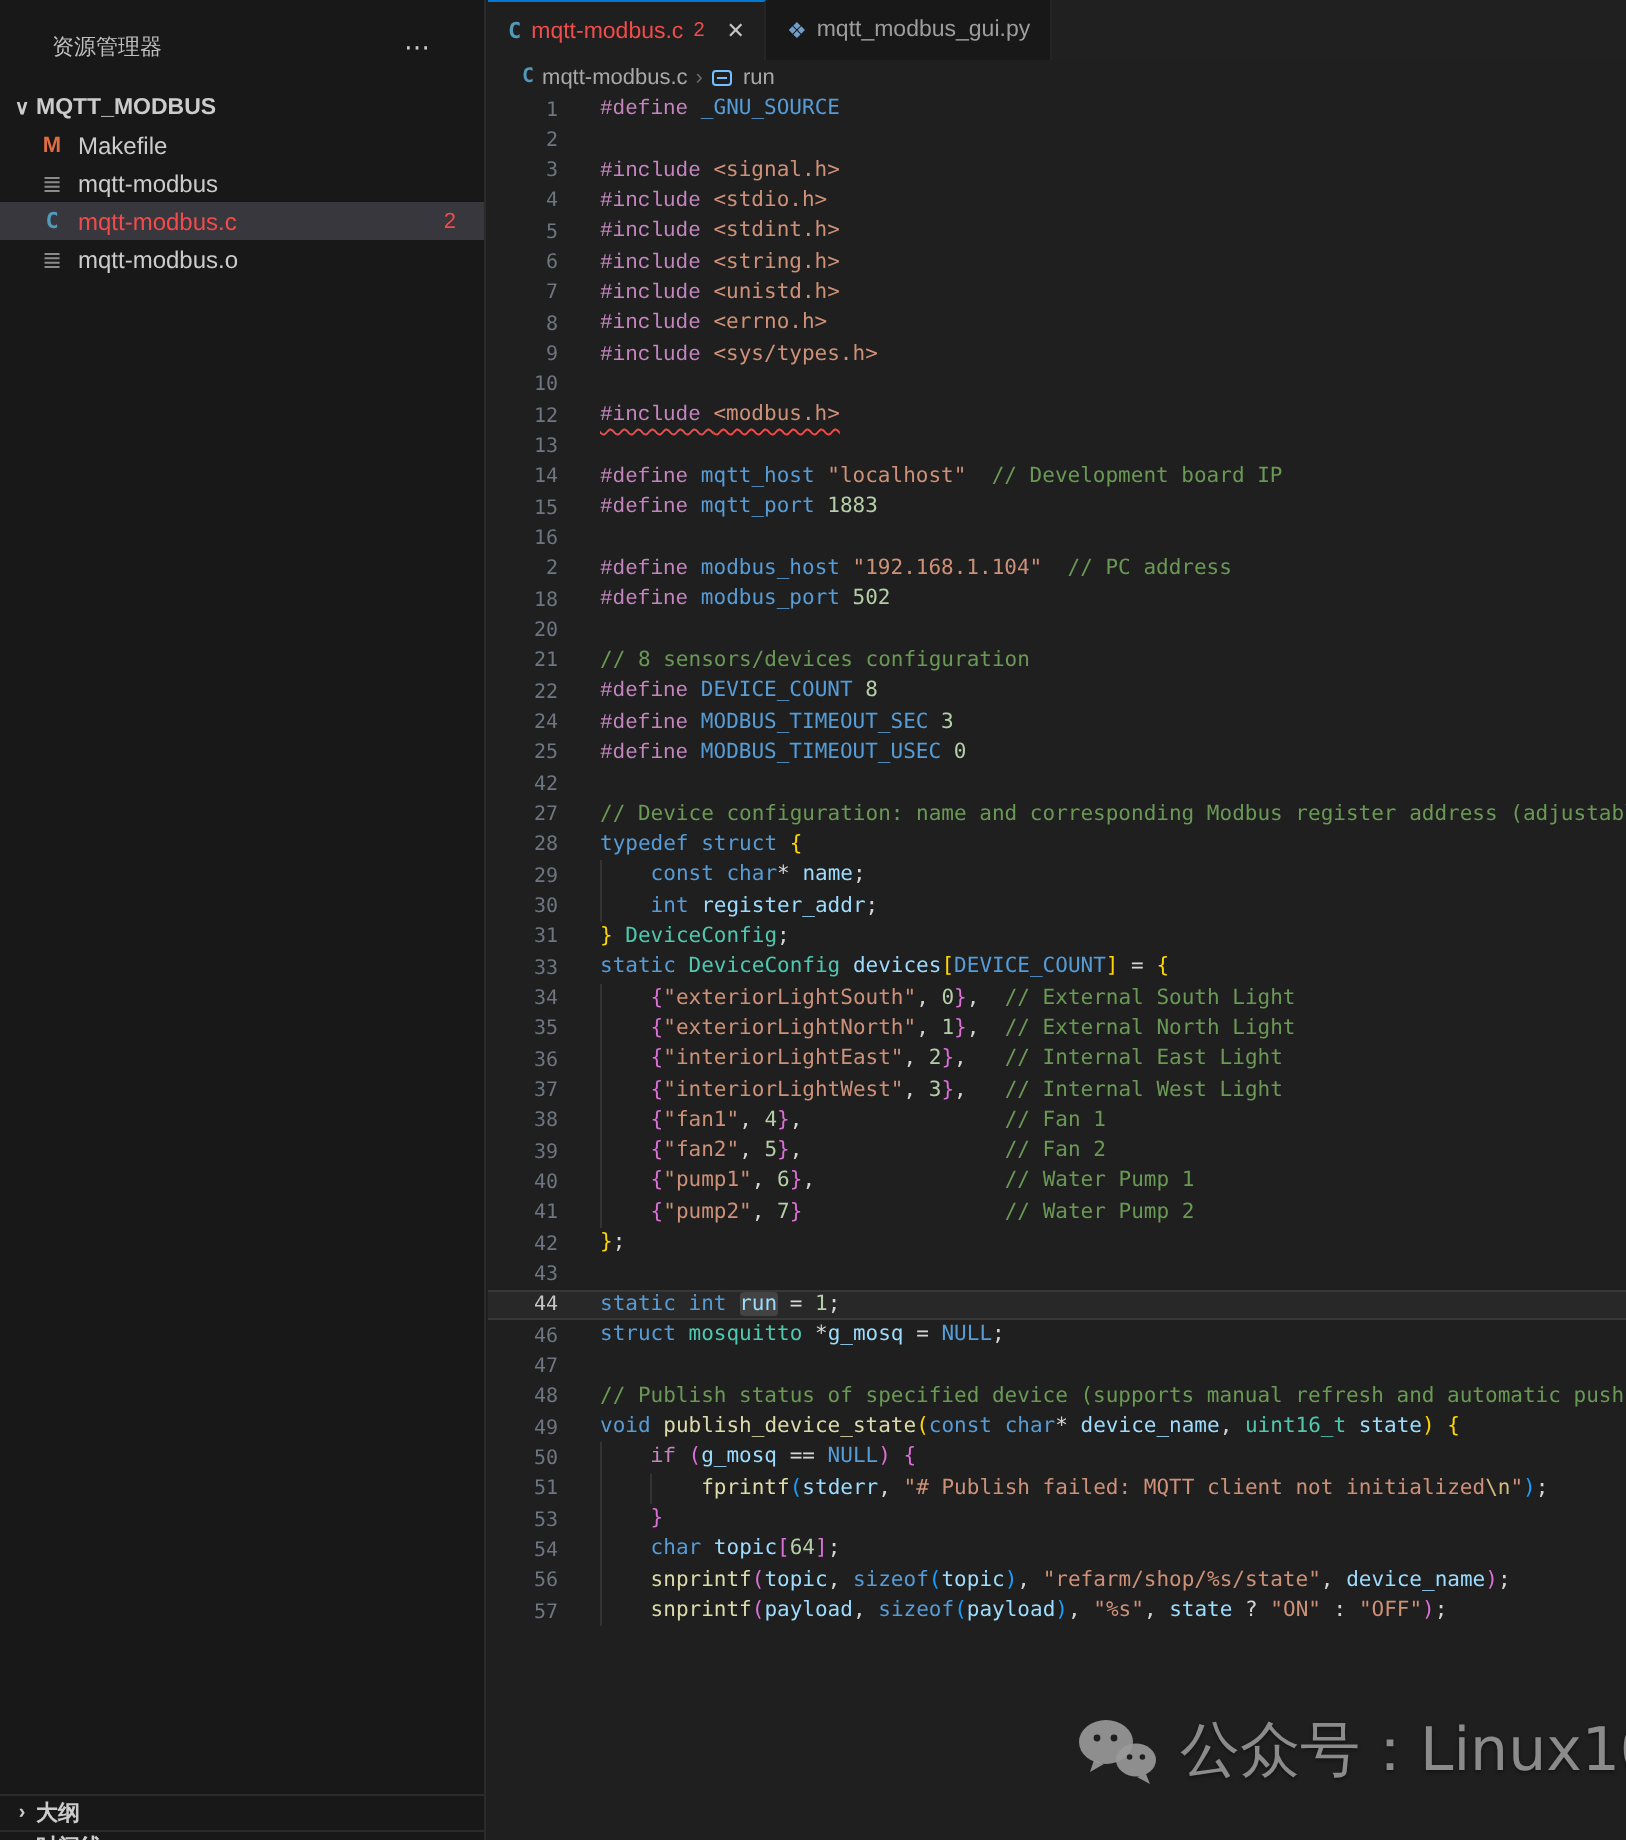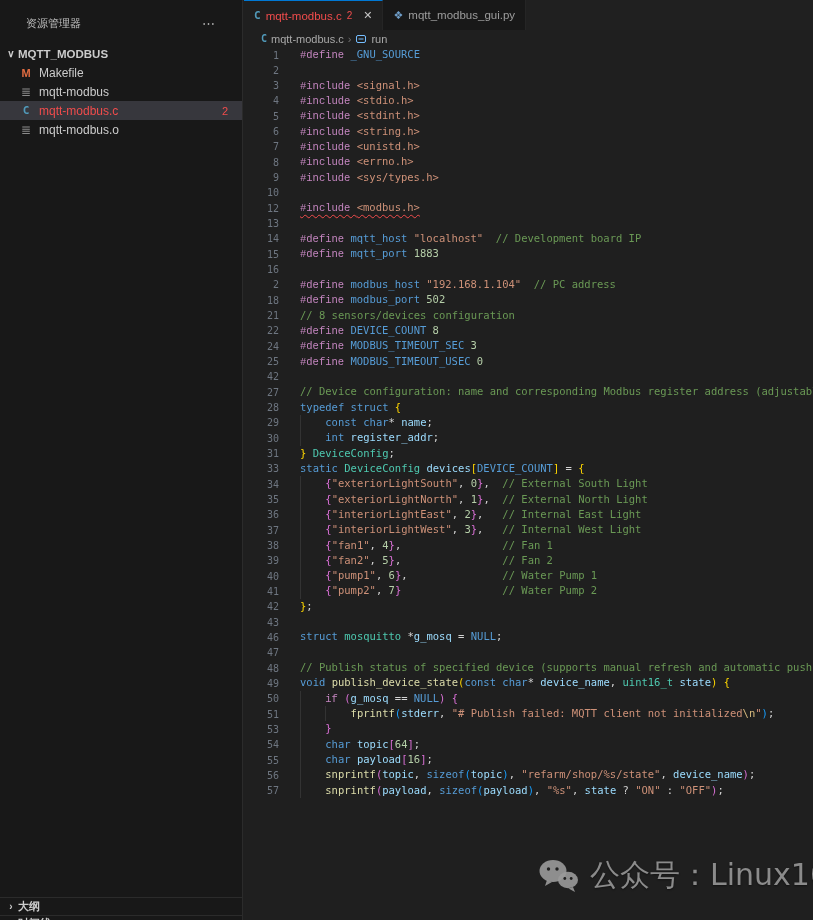--- a/index.html
+++ b/index.html
@@ -183,20 +183,21 @@
         <div class="cl"><span class="ln">8</span><span class="ct"><span class="p">#include </span><span class="s">&lt;errno.h&gt;</span></span></div>
         <div class="cl"><span class="ln">9</span><span class="ct"><span class="p">#include </span><span class="s">&lt;sys/types.h&gt;</span></span></div>
         <div class="cl"><span class="ln">10</span><span class="ct"></span></div>
         <div class="cl"><span class="ln">12</span><span class="ct"><span class="squiggle"><span class="p">#include </span><span class="s">&lt;modbus.h&gt;</span></span></span></div>
         <div class="cl"><span class="ln">13</span><span class="ct"></span></div>
         <div class="cl"><span class="ln">14</span><span class="ct"><span class="p">#define </span><span class="k">mqtt_host </span><span class="s">"localhost"</span><span class="o">  </span><span class="c">// Development board IP</span></span></div>
         <div class="cl"><span class="ln">15</span><span class="ct"><span class="p">#define </span><span class="k">mqtt_port </span><span class="n">1883</span></span></div>
         <div class="cl"><span class="ln">16</span><span class="ct"></span></div>
         <div class="cl"><span class="ln">2</span><span class="ct"><span class="p">#define </span><span class="k">modbus_host </span><span class="s">"192.168.1.104"</span><span class="o">  </span><span class="c">// PC address</span></span></div>
         <div class="cl"><span class="ln">18</span><span class="ct"><span class="p">#define </span><span class="k">modbus_port </span><span class="n">502</span></span></div>
+        <div class="cl"><span class="ln">20</span><span class="ct"></span></div>
         <div class="cl"><span class="ln">21</span><span class="ct"><span class="c">// 8 sensors/devices configuration</span></span></div>
         <div class="cl"><span class="ln">22</span><span class="ct"><span class="p">#define </span><span class="k">DEVICE_COUNT </span><span class="n">8</span></span></div>
         <div class="cl"><span class="ln">24</span><span class="ct"><span class="p">#define </span><span class="k">MODBUS_TIMEOUT_SEC </span><span class="n">3</span></span></div>
         <div class="cl"><span class="ln">25</span><span class="ct"><span class="p">#define </span><span class="k">MODBUS_TIMEOUT_USEC </span><span class="n">0</span></span></div>
         <div class="cl"><span class="ln">42</span><span class="ct"></span></div>
         <div class="cl"><span class="ln">27</span><span class="ct"><span class="c">// Device configuration: name and corresponding Modbus register address (adjustable)</span></span></div>
         <div class="cl"><span class="ln">28</span><span class="ct"><span class="k">typedef</span><span class="o"> </span><span class="k">struct</span><span class="o"> </span><span class="b1">{</span></span></div>
         <div class="cl"><span class="ln">29</span><span class="ct"><span class="guide" style="left: calc(0ch + 21px);"></span><span class="o">    </span><span class="k">const</span><span class="o"> </span><span class="k">char</span><span class="o">* </span><span class="v">name</span><span class="o">;</span></span></div>
         <div class="cl"><span class="ln">30</span><span class="ct"><span class="guide" style="left: calc(0ch + 21px);"></span><span class="o">    </span><span class="k">int</span><span class="o"> </span><span class="v">register_addr</span><span class="o">;</span></span></div>
         <div class="cl"><span class="ln">31</span><span class="ct"><span class="b1">}</span><span class="o"> </span><span class="t">DeviceConfig</span><span class="o">;</span></span></div>
@@ -204,29 +205,29 @@
         <div class="cl"><span class="ln">34</span><span class="ct"><span class="guide" style="left: calc(0ch + 21px);"></span><span class="o">    </span><span class="b2">{</span><span class="s">"exteriorLightSouth"</span><span class="o">, </span><span class="n">0</span><span class="b2">}</span><span class="o">,  </span><span class="c">// External South Light</span></span></div>
         <div class="cl"><span class="ln">35</span><span class="ct"><span class="guide" style="left: calc(0ch + 21px);"></span><span class="o">    </span><span class="b2">{</span><span class="s">"exteriorLightNorth"</span><span class="o">, </span><span class="n">1</span><span class="b2">}</span><span class="o">,  </span><span class="c">// External North Light</span></span></div>
         <div class="cl"><span class="ln">36</span><span class="ct"><span class="guide" style="left: calc(0ch + 21px);"></span><span class="o">    </span><span class="b2">{</span><span class="s">"interiorLightEast"</span><span class="o">, </span><span class="n">2</span><span class="b2">}</span><span class="o">,   </span><span class="c">// Internal East Light</span></span></div>
         <div class="cl"><span class="ln">37</span><span class="ct"><span class="guide" style="left: calc(0ch + 21px);"></span><span class="o">    </span><span class="b2">{</span><span class="s">"interiorLightWest"</span><span class="o">, </span><span class="n">3</span><span class="b2">}</span><span class="o">,   </span><span class="c">// Internal West Light</span></span></div>
         <div class="cl"><span class="ln">38</span><span class="ct"><span class="guide" style="left: calc(0ch + 21px);"></span><span class="o">    </span><span class="b2">{</span><span class="s">"fan1"</span><span class="o">, </span><span class="n">4</span><span class="b2">}</span><span class="o">,                </span><span class="c">// Fan 1</span></span></div>
         <div class="cl"><span class="ln">39</span><span class="ct"><span class="guide" style="left: calc(0ch + 21px);"></span><span class="o">    </span><span class="b2">{</span><span class="s">"fan2"</span><span class="o">, </span><span class="n">5</span><span class="b2">}</span><span class="o">,                </span><span class="c">// Fan 2</span></span></div>
         <div class="cl"><span class="ln">40</span><span class="ct"><span class="guide" style="left: calc(0ch + 21px);"></span><span class="o">    </span><span class="b2">{</span><span class="s">"pump1"</span><span class="o">, </span><span class="n">6</span><span class="b2">}</span><span class="o">,               </span><span class="c">// Water Pump 1</span></span></div>
         <div class="cl"><span class="ln">41</span><span class="ct"><span class="guide" style="left: calc(0ch + 21px);"></span><span class="o">    </span><span class="b2">{</span><span class="s">"pump2"</span><span class="o">, </span><span class="n">7</span><span class="b2">}</span><span class="o">                </span><span class="c">// Water Pump 2</span></span></div>
         <div class="cl"><span class="ln">42</span><span class="ct"><span class="b1">}</span><span class="o">;</span></span></div>
         <div class="cl"><span class="ln">43</span><span class="ct"></span></div>
+        <div class="cl cur"><span class="ln">44</span><span class="ct"><span class="k">static</span><span class="o"> </span><span class="k">int</span><span class="o"> </span><span class="v hl">run</span><span class="o"> = </span><span class="n">1</span><span class="o">;</span></span></div>
         <div class="cl"><span class="ln">46</span><span class="ct"><span class="k">struct</span><span class="o"> </span><span class="t">mosquitto</span><span class="o"> </span><span class="o">*</span><span class="v">g_mosq</span><span class="o"> = </span><span class="k">NULL</span><span class="o">;</span></span></div>
         <div class="cl"><span class="ln">47</span><span class="ct"></span></div>
         <div class="cl"><span class="ln">48</span><span class="ct"><span class="c">// Publish status of specified device (supports manual refresh and automatic push)</span></span></div>
         <div class="cl"><span class="ln">49</span><span class="ct"><span class="k">void</span><span class="o"> </span><span class="f">publish_device_state</span><span class="b1">(</span><span class="k">const</span><span class="o"> </span><span class="k">char</span><span class="o">* </span><span class="v">device_name</span><span class="o">, </span><span class="t">uint16_t</span><span class="o"> </span><span class="v">state</span><span class="b1">)</span><span class="o"> </span><span class="b1">{</span></span></div>
         <div class="cl"><span class="ln">50</span><span class="ct"><span class="guide" style="left: calc(0ch + 21px);"></span><span class="o">    </span><span class="p">if</span><span class="o"> </span><span class="b2">(</span><span class="v">g_mosq</span><span class="o"> == </span><span class="k">NULL</span><span class="b2">)</span><span class="o"> </span><span class="b2">{</span></span></div>
         <div class="cl"><span class="ln">51</span><span class="ct"><span class="guide" style="left: calc(0ch + 21px);"></span><span class="guide" style="left: calc(4ch + 21px);"></span><span class="o">        </span><span class="f">fprintf</span><span class="b3">(</span><span class="v">stderr</span><span class="o">, </span><span class="s">"# Publish failed: MQTT client not initialized</span><span class="e">\n</span><span class="s">"</span><span class="b3">)</span><span class="o">;</span></span></div>
         <div class="cl"><span class="ln">53</span><span class="ct"><span class="guide" style="left: calc(0ch + 21px);"></span><span class="o">    </span><span class="b2">}</span></span></div>
         <div class="cl"><span class="ln">54</span><span class="ct"><span class="guide" style="left: calc(0ch + 21px);"></span><span class="o">    </span><span class="k">char</span><span class="o"> </span><span class="v">topic</span><span class="b2">[</span><span class="n">64</span><span class="b2">]</span><span class="o">;</span></span></div>
-        <div class="cl"><span class="ln">55</span><span class="ct"><span class="guide" style="left: calc(0ch + 21px);"></span><span class="o">    </span><span class="k">char</span><span class="o"> </span><span class="v">payload</span><span class="b2">[</span><span class="n">16</span><span class="b2">]</span><span class="o">;</span></span></div>
         <div class="cl"><span class="ln">56</span><span class="ct"><span class="guide" style="left: calc(0ch + 21px);"></span><span class="o">    </span><span class="f">snprintf</span><span class="b2">(</span><span class="v">topic</span><span class="o">, </span><span class="k">sizeof</span><span class="b3">(</span><span class="v">topic</span><span class="b3">)</span><span class="o">, </span><span class="s">"refarm/shop/%s/state"</span><span class="o">, </span><span class="v">device_name</span><span class="b2">)</span><span class="o">;</span></span></div>
         <div class="cl"><span class="ln">57</span><span class="ct"><span class="guide" style="left: calc(0ch + 21px);"></span><span class="o">    </span><span class="f">snprintf</span><span class="b2">(</span><span class="v">payload</span><span class="o">, </span><span class="k">sizeof</span><span class="b3">(</span><span class="v">payload</span><span class="b3">)</span><span class="o">, </span><span class="s">"%s"</span><span class="o">, </span><span class="v">state</span><span class="o"> ? </span><span class="s">"ON"</span><span class="o"> : </span><span class="s">"OFF"</span><span class="b2">)</span><span class="o">;</span></span></div>
       </div>
   </main>
 
   <div class="watermark">
     <span style="display:inline-flex;">
       <svg width="42" height="36" viewBox="0 0 42 36">
         <ellipse cx="15" cy="13" rx="13.5" ry="11" fill="#9a9a9a" opacity="0.9"></ellipse>
         <path d="M9 22 L7 28 L14 24 Z" fill="#9a9a9a" opacity="0.9"></path>

